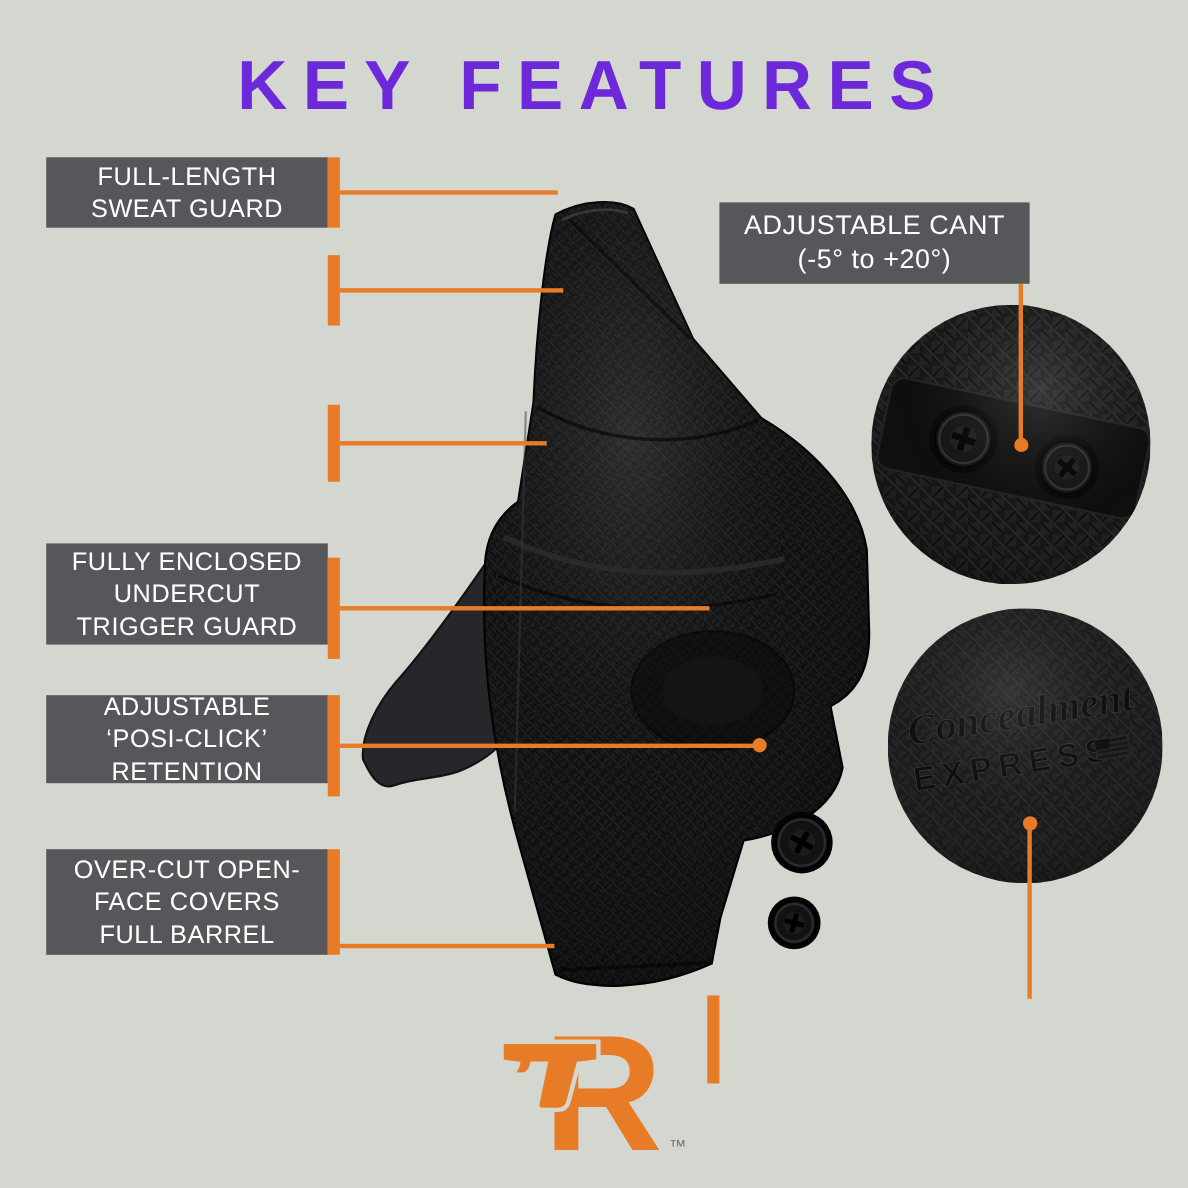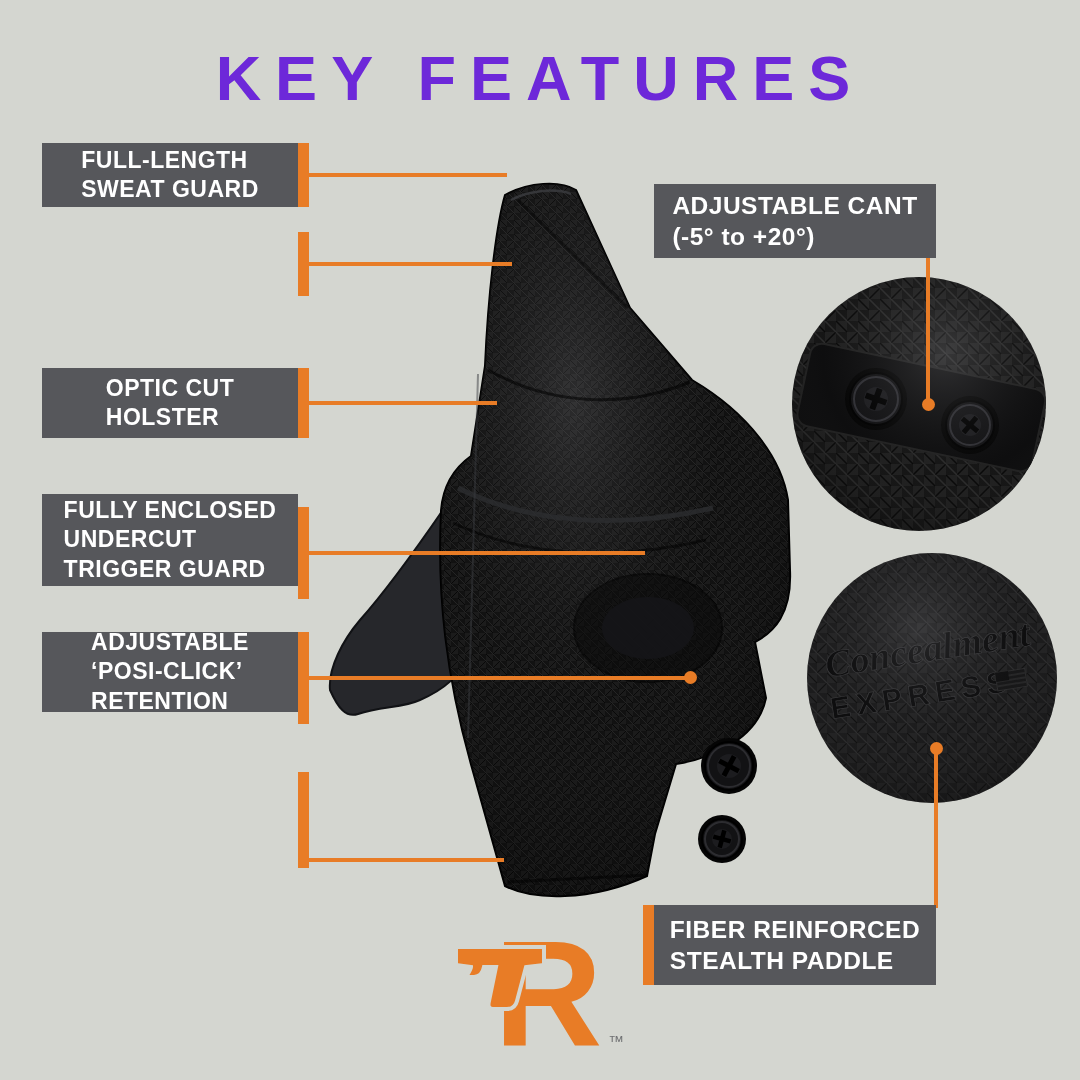--- a/index.html
+++ b/index.html
@@ -12,21 +12,21 @@
   .title {
     position: absolute; top: 42px; left: 0; width: 100%; margin: 0;
     text-align: center; font-size: 63px; font-weight: 800;
     letter-spacing: 14px; color: #6d28d9;
   }
   .fbox {
     position: absolute; background: #56575b; color: #ffffff;
     display: flex; align-items: center; justify-content: center;
   }
   .fbox span {
-    white-space: pre-line; text-align: left; font-weight: bold;
+    white-space: pre-line; text-align: center; font-weight: normal;
     font-size: 23px; line-height: 1.28; letter-spacing: .5px;
   }
   .fbox.rt span { font-size: 24.5px; }
   .bar   { position: absolute; width: 11px; background: #e87c26; }
   .hline { position: absolute; height: 4px; background: #e87c26; }
   .vline { position: absolute; width: 4px; background: #e87c26; }
   .dot   { position: absolute; width: 13px; height: 13px; border-radius: 50%; background: #e87c26; }
   .circle { position: absolute; border-radius: 50%; overflow: hidden; }
   .circle svg { display: block; }
   svg.abs { position: absolute; }
@@ -89,44 +89,45 @@
   <div class="fbox" style="left:42px;top:143px;width:256px;height:64px;">
     <span>FULL-LENGTH
 SWEAT GUARD</span>
   </div>
   <div class="bar" style="left:298px;top:143px;height:64px;"></div>
   <div class="hline" style="left:309px;top:173px;width:198px;"></div>
 
   <div class="bar" style="left:298px;top:232px;height:64px;"></div>
   <div class="hline" style="left:309px;top:262px;width:203px;"></div>
 
-  <div class="fbox" style="left:42px;top:368px;width:256px;height:70px;">
-    <span>OPTIC CUT
-HOLSTER</span>
-  </div>
   <div class="bar" style="left:298px;top:368px;height:70px;"></div>
   <div class="hline" style="left:309px;top:401px;width:188px;"></div>
 
   <div class="fbox" style="left:42px;top:494px;width:256px;height:92px;">
     <span>FULLY ENCLOSED
 UNDERCUT
 TRIGGER GUARD</span>
   </div>
   <div class="bar" style="left:298px;top:507px;height:92px;"></div>
   <div class="hline" style="left:309px;top:551px;width:336px;"></div>
 
   <div class="fbox" style="left:42px;top:632px;width:256px;height:80px;">
     <span>ADJUSTABLE
 ‘POSI-CLICK’
 RETENTION</span>
   </div>
   <div class="bar" style="left:298px;top:632px;height:92px;"></div>
   <div class="hline" style="left:309px;top:676px;width:378px;"></div>
   <div class="dot" style="left:684px;top:671px;"></div>
 
+  <div class="fbox" style="left:42px;top:772px;width:256px;height:96px;">
+    <span>OVER-CUT OPEN-
+FACE COVERS
+FULL BARREL</span>
+  </div>
   <div class="bar" style="left:298px;top:772px;height:96px;"></div>
   <div class="hline" style="left:309px;top:858px;width:195px;"></div>
 
   <div class="fbox rt" style="left:654px;top:184px;width:282px;height:74px;">
     <span>ADJUSTABLE CANT
 (-5° to +20°)</span>
   </div>
 
   <div class="circle" style="left:792px;top:277px;width:254px;height:254px;">
     <svg width="254" height="254" viewBox="0 0 254 254">
@@ -194,24 +195,20 @@
           <rect width="13" height="9" fill="#0e0e0f"></rect>
         </g>
       </g>
       <rect width="250" height="250" fill="url(#glowC2)"></rect>
     </svg>
   </div>
   <div class="dot" style="left:930px;top:742px;"></div>
   <div class="vline" style="left:934px;top:748px;height:160px;"></div>
 
   <div class="bar" style="left:643px;top:905px;height:80px;"></div>
-  <div class="fbox rt" style="left:654px;top:905px;width:282px;height:80px;">
-    <span>FIBER REINFORCED
-STEALTH PADDLE</span>
-  </div>
 
   <svg class="abs" style="left:452px;top:915px;" width="180" height="140" viewBox="0 0 180 140">
     <text x="42" y="130" font-family="Liberation Sans, sans-serif" font-size="150" font-weight="bold" fill="#e87c26">R</text>
     <g transform="translate(4,26)">
       <path d="M0,6 L88,6 L88,24 L70,26 L61,60 Q59,68 51,68 L37,68 Q31,68 33,60 L40,26 L28,26 Q26,36 18,36 L10,36 Q15,28 15,26 L0,24 Z" fill="#e87c26" stroke="#d4d6d0" stroke-width="4"></path>
     </g>
     <text x="156" y="132" font-family="Liberation Sans, sans-serif" font-size="16" fill="#6f7072">™</text>
   </svg>
 
 </div>

